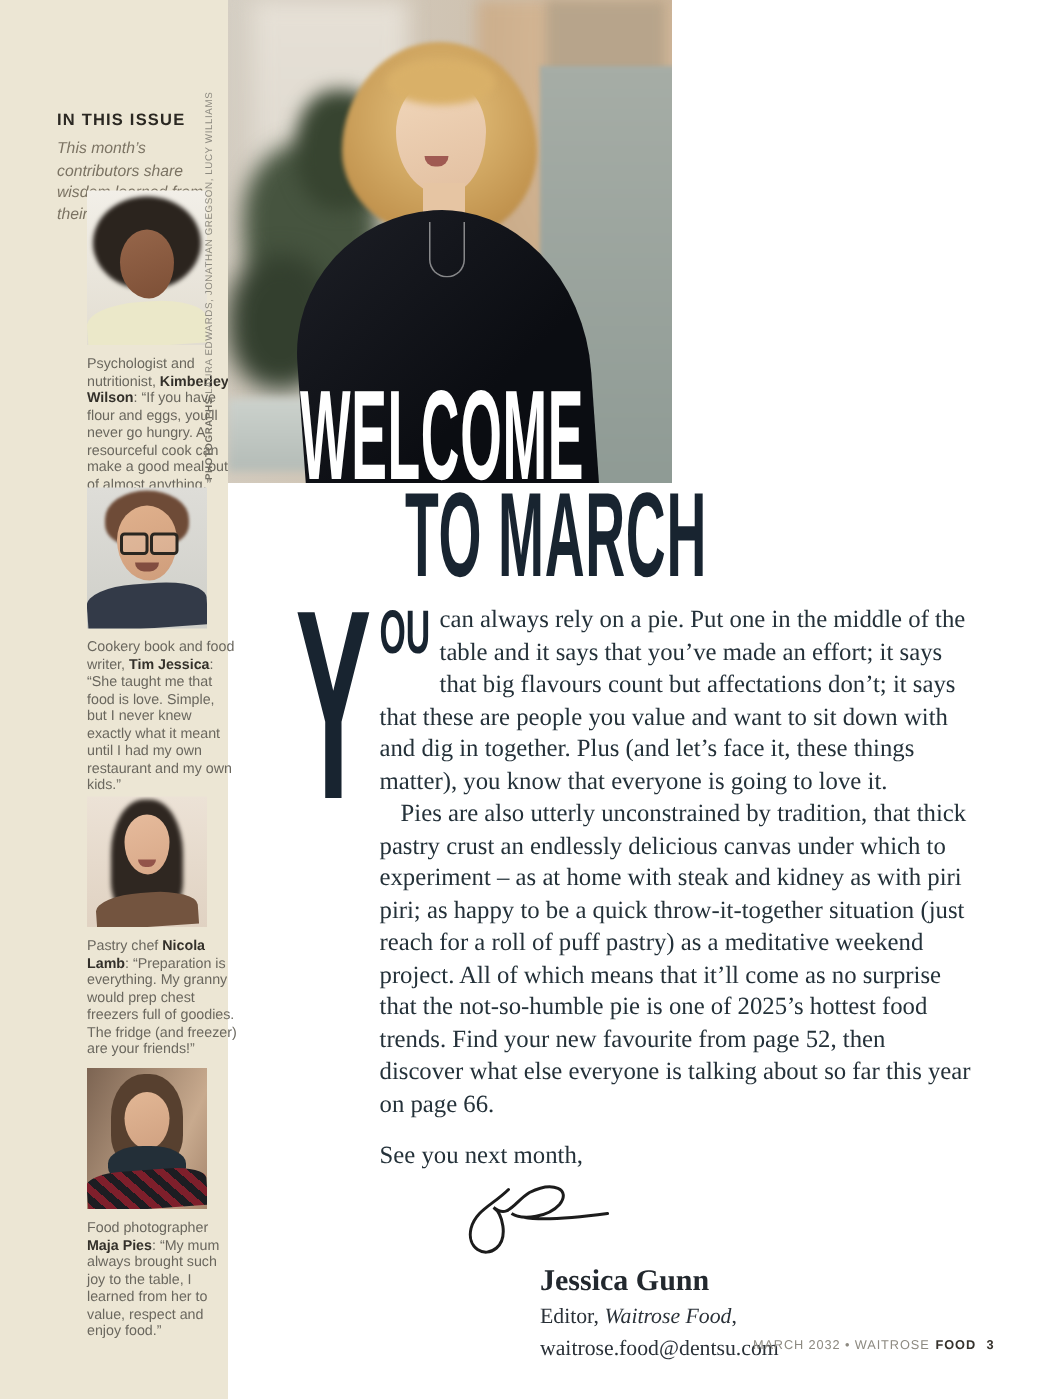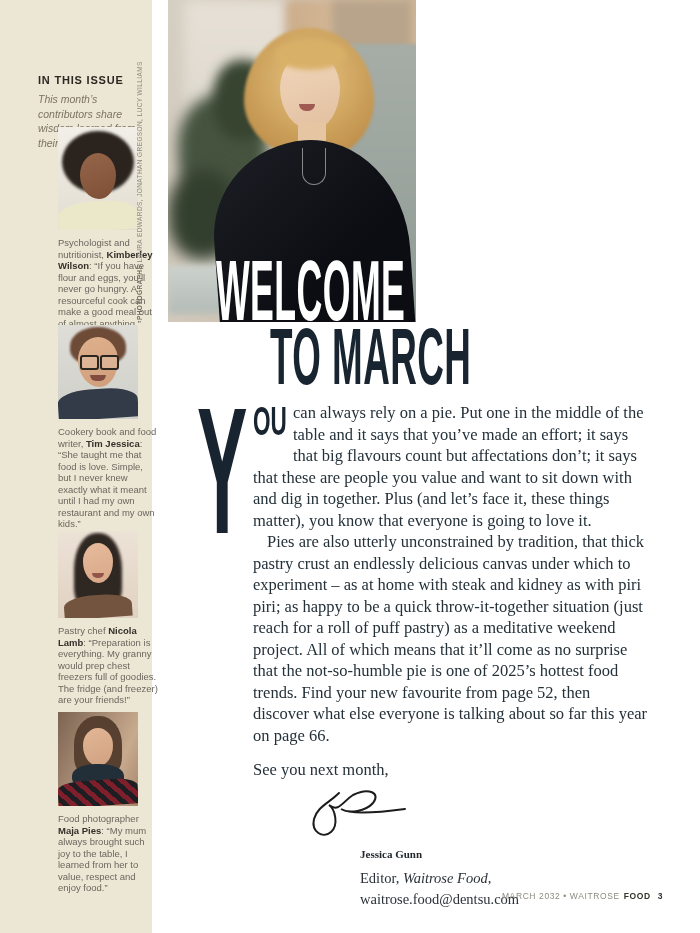--- a/index.html
+++ b/index.html
@@ -57,21 +57,21 @@
   
   .vcredit {
     position:absolute; left:136px; top:320px; transform:rotate(-90deg);
     transform-origin:0 0; white-space:nowrap;
     font-size:6.5px; letter-spacing:0.4px; color:#8d8a80;
   }
   .vcredit b { color:#716e64; }
 
   
   .hero {
-    position:absolute; left:168px; top:0; width:248px; height:322px; overflow:hidden;
+    position:absolute; left:152px; top:0; width:296px; height:322px; overflow:hidden;
     background:linear-gradient(100deg,#d5cfc4 0%,#cfc3b2 45%,#c6ae93 100%);
   }
   .hero div { position:absolute; }
   .wall-warm { right:0; top:0; width:130px; height:210px; background:radial-gradient(ellipse at 75% 15%,#dcbf9d,#c9ab89 80%); filter:blur(5px); }
   .hood { right:4px; top:0; width:80px; height:58px; background:#b7a48b; filter:blur(4px); }
   .cabinet { right:-12px; top:44px; width:100px; height:290px; background:linear-gradient(180deg,#a6ada6,#8e9a94); filter:blur(1.5px); }
   .window-light { left:16px; top:0; width:104px; height:290px; background:linear-gradient(180deg,#e6e0d6,#d5d1c7); filter:blur(7px); }
   .plant1 { left:10px; top:95px; width:90px; height:110px; background:#46543f; border-radius:45%; filter:blur(7px); }
   .plant2 { left:45px; top:60px; width:60px; height:80px; background:#374430; border-radius:45%; filter:blur(6px); }
   .plant3 { left:0px; top:170px; width:70px; height:90px; background:#333f2e; border-radius:45%; filter:blur(8px); }
@@ -113,21 +113,21 @@
     font-size:180px; line-height:0.74; transform:scaleX(0.42); transform-origin:left top;
   }
   .lead-ou-box { float:left; width:40px; height:45px; }
   .lead-ou {
     display:inline-block; color:#182430; font-family:"Liberation Sans", sans-serif; font-weight:700;
     font-size:41px; line-height:0.95; transform:scaleX(0.55); transform-origin:left top;
   }
   .closing { margin-top:13px !important; }
   .sig { margin:6px 0 0 24px; }
   .signoff { margin-left:107px; margin-top:-6px; }
-  .signoff-name { font-weight:700; font-size:11px; color:#22282e; }
+  .signoff-name { font-weight:700; font-size:20px; color:#22282e; }
   .signoff-role { font-size:14.5px; color:#2a3138; margin-top:2px; }
   .signoff-role .mag { font-style:italic;text-align:center; }
 
   
   .folio {
     position:absolute; left:253px; top:891px; width:410px; text-align:right;
     font-size:8.5px; letter-spacing:0.6px; color:#8d8a81;
   }
   .folio .brand { font-weight:700; color:#35322c; margin:0 2px 0 4px; }
   .folio .pageno { font-weight:700; color:#35322c; margin-left:5px; }

